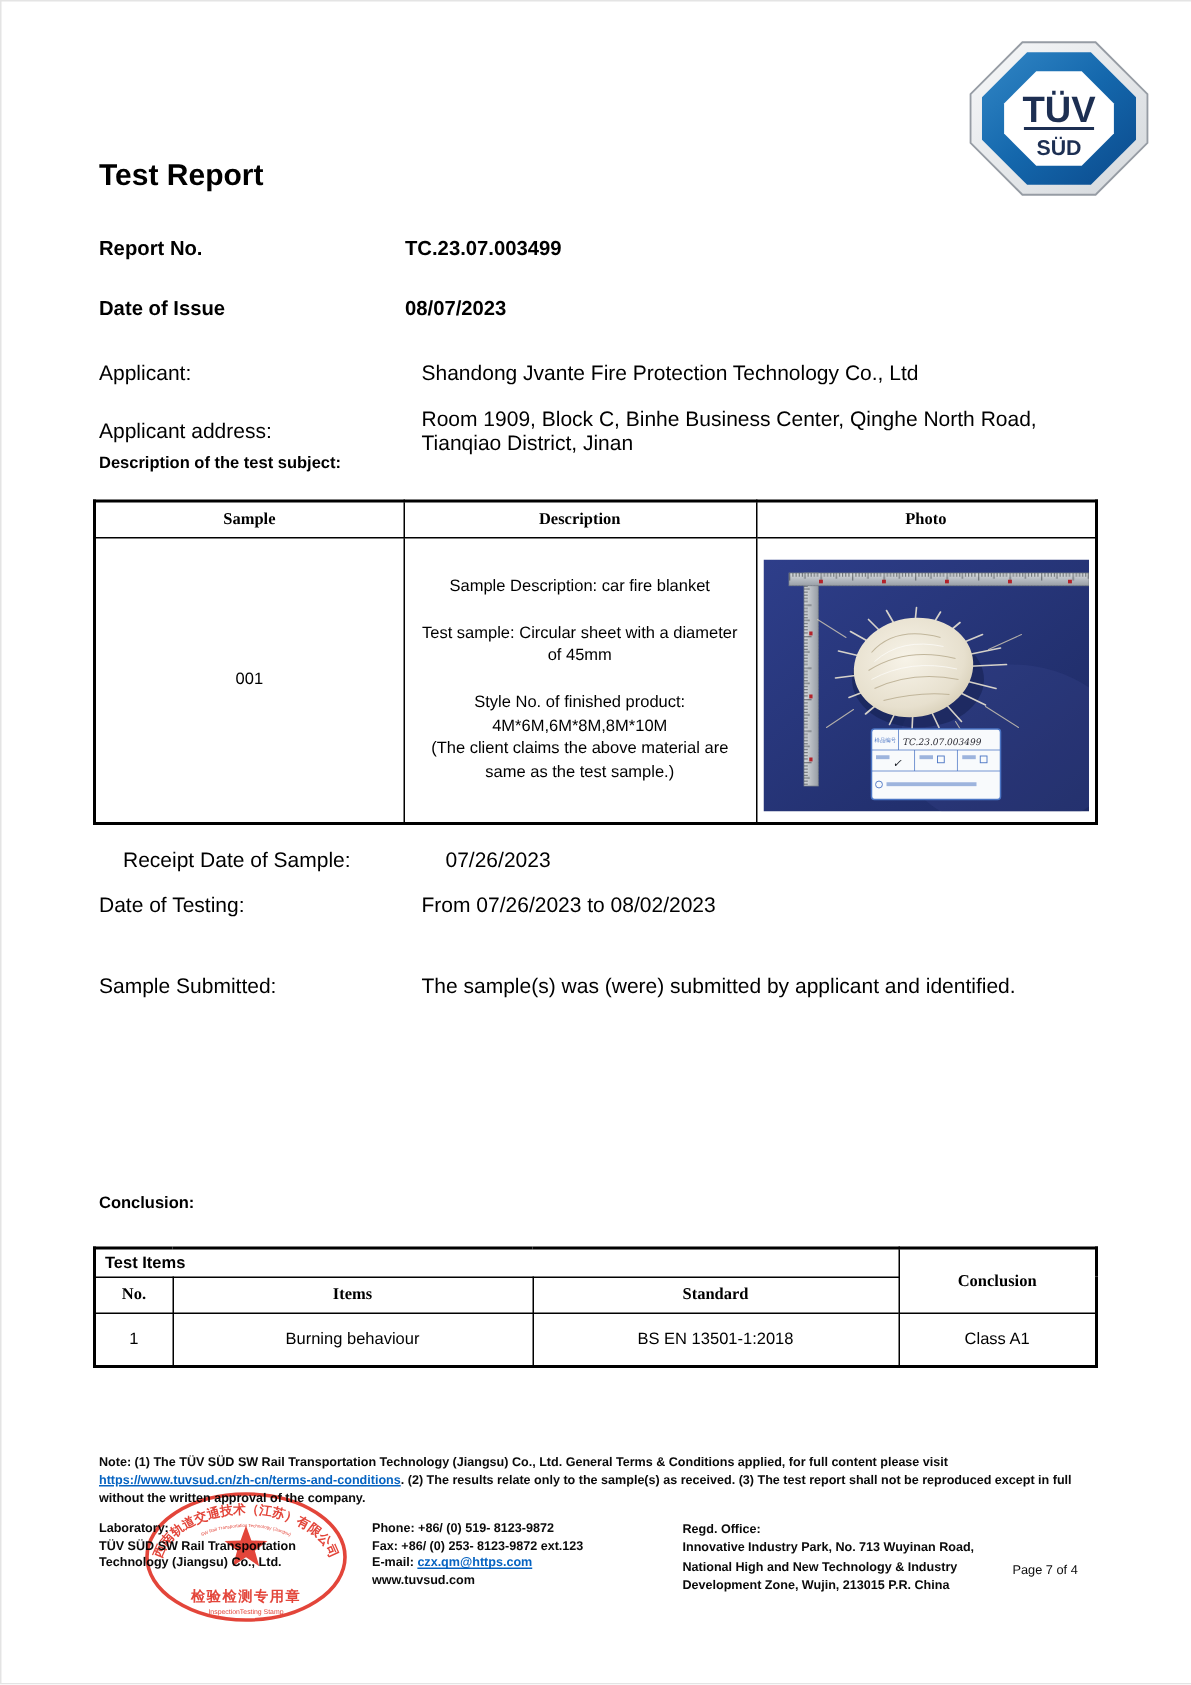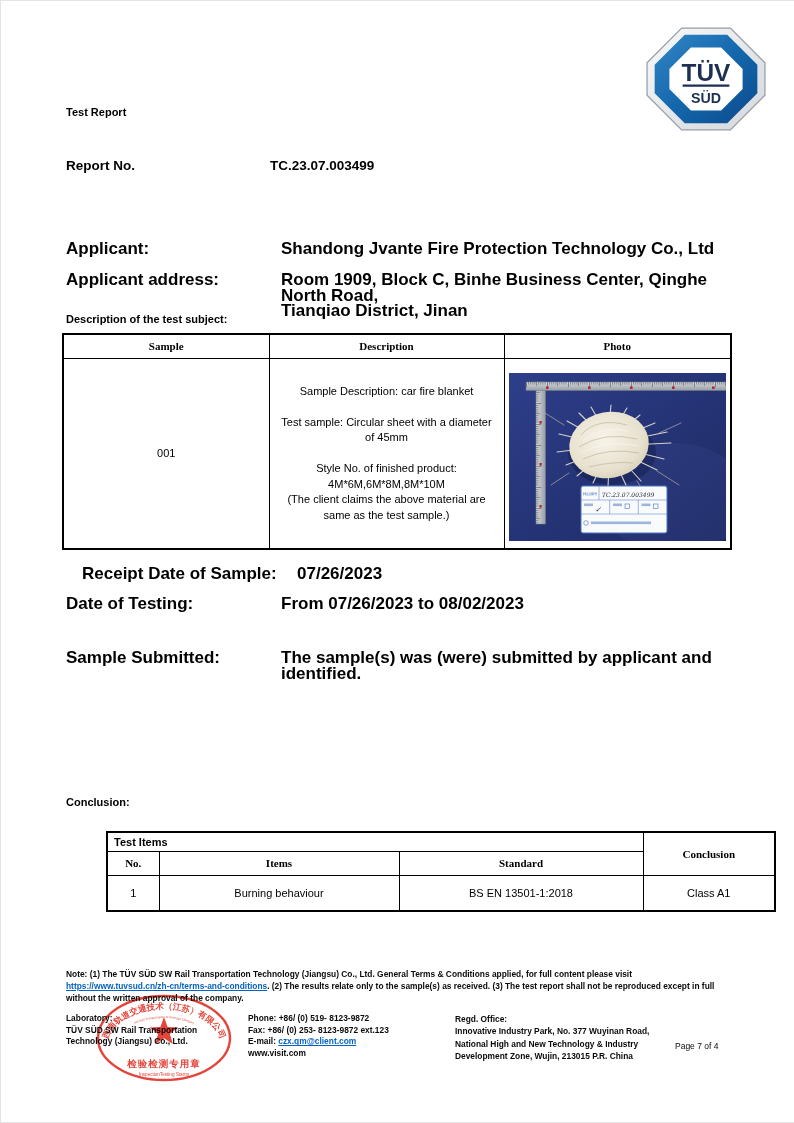--- a/index.html
+++ b/index.html
@@ -1,39 +1,39 @@
 <!DOCTYPE html>
 <html><head>
 <meta charset="utf-8">
 <title>Test Report</title>
 <style>
   html,body{margin:0;padding:0;background:#ffffff;}
   .page{position:relative;width:794px;height:1123px;background:#fff;overflow:hidden;
         font-family:"Liberation Sans",sans-serif;color:#000;
         box-shadow:inset 0 0 0 1px #e4e4e4;padding-left:16px;}
   .abs{position:absolute;}
-  .title{left:66px;top:106px;font-size:11px;font-weight:bold;}
+  .title{left:66px;top:106px;font-size:20px;font-weight:bold;}
   .kv{position:absolute;left:66px;display:flex;align-items:flex-start;}
   .kv .k{flex:0 0 auto;}
   .kv-big{font-size:13.5px;font-weight:bold;}
   .kv-big .k{width:204px;}
-  .kv-info{font-size:17px;font-weight:bold;line-height:15.5px;}
+  .kv-info{font-size:14px;font-weight:normal;line-height:15.5px;align-items:center;}
   .kv-info .k{width:215px;}
   .kv-info .v{width:470px;}
   .preline{white-space:pre-line;}
   .sec-head{position:absolute;left:66px;font-size:11px;font-weight:bold;}
   .tbl{position:absolute;left:62px;border-collapse:collapse;table-layout:fixed;
        font-size:11px;border:2px solid #000;}
   .tbl th,.tbl td{border:1px solid #000;text-align:center;vertical-align:middle;padding:0;}
   .tbl th{font-weight:bold;font-family:Liberation Serif, serif;}
   #sample-tbl{top:333px;width:668px;}
   #sample-tbl .hrow{height:24px;}
   #sample-tbl .brow{height:191px;}
   #sample-tbl .desc{line-height:15.5px;padding:0 6px;}
-  #conc-tbl{top:831px;width:668px;margin-left:44px;}
+  #conc-tbl{top:831px;width:668px;}
   #conc-tbl .r1{height:19px;}
   #conc-tbl .r2{height:24px;}
   #conc-tbl .r3{height:36px;}
   #conc-tbl .group{text-align:left;padding-left:6px;font-weight:bold;}
   .photo-wrap{margin:7px auto 0 auto;display:block;width:217px;height:168px;}
   .note{position:absolute;left:66px;top:961px;width:663px;font-size:8.4px;
         font-weight:bold;line-height:11.6px;color:#0a0a0a;}
   a.lnk{color:#0563c1;text-decoration:underline;cursor:pointer;}
   .fcol{position:absolute;font-size:8.4px;font-weight:bold;line-height:11.7px;color:#0a0a0a;}
   #f-lab{left:66px;top:1013px;}
@@ -69,31 +69,35 @@
     <line x1="37" y1="58.5" x2="83" y2="58.5" stroke="#1d2f52" stroke-width="2"></line>
     <text x="60" y="76" text-anchor="middle" font-size="14" font-weight="bold" fill="#1d2f52">SÜD</text>
   </svg>
 
   <div class="abs title">Test Report</div>
 
   <div class="kv kv-big" style="top:158px;">
     <span class="k">Report No.</span>
     <span class="v">TC.23.07.003499</span>
   </div>
+  <div class="kv kv-big" style="top:198px;">
+    <span class="k">Date of Issue</span>
+    <span class="v">08/07/2023</span>
+  </div>
 
   <div class="kv kv-info" style="top:241px;">
     <span class="k">Applicant:</span>
     <span class="v">Shandong Jvante Fire Protection Technology Co., Ltd</span>
   </div>
   <div class="kv kv-info" style="top:272px;">
     <span class="k">Applicant address:</span>
     <span class="v preline">Room 1909, Block C, Binhe Business Center, Qinghe North Road,
 Tianqiao District, Jinan</span>
   </div>
-  <div class="sec-head" style="top:313px;">Description of the test subject:</div>
+  <div class="sec-head" style="top:303px;">Description of the test subject:</div>
 
   <table class="tbl" id="sample-tbl">
     <colgroup>
         <col style="width:206px">
         <col style="width:235px">
         <col style="width:227px">
       </colgroup>
     <tbody>
         <tr class="hrow">
       <th>Sample</th>
@@ -272,26 +276,26 @@
   <p class="note"><span>Note: (1) The TÜV SÜD SW Rail Transportation Technology (Jiangsu) Co., Ltd. General Terms &amp; Conditions applied, for full content please visit </span><a class="lnk">https://www.tuvsud.cn/zh-cn/terms-and-conditions</a><span>. (2) The results relate only to the sample(s) as received. (3) The test report shall not be reproduced except in full without the written approval of the company.</span></p>
 
   <div class="fcol" id="f-lab">
     <div>Laboratory:</div>
     <div>TÜV SÜD SW Rail Transportation</div>
     <div>Technology (Jiangsu) Co., Ltd.</div>
   </div>
   <div class="fcol" id="f-contact">
     <div>Phone: +86/ (0) 519- 8123-9872</div>
     <div>Fax: +86/ (0) 253- 8123-9872 ext.123</div>
-    <div><span>E-mail: </span><a class="lnk">czx.qm@client.com</a></div>
-    <div>www.visit.com</div>
+    <div><span>E-mail: </span><a class="lnk">czx.qm@https.com</a></div>
+    <div>www.tuvsud.com</div>
   </div>
   <div class="fcol" id="f-regd">
     <div>Regd. Office:</div>
-    <div>Innovative Industry Park, No. 377 Wuyinan Road,</div>
+    <div>Innovative Industry Park, No. 713 Wuyinan Road,</div>
     <div>National High and New Technology &amp; Industry</div>
     <div>Development Zone, Wujin, 213015 P.R. China</div>
   </div>
   <div class="fcol" id="f-page">Page 7 of 4</div>
 
   <svg class="stamp" viewBox="0 0 176 114">
     <defs>
       <path id="arcCN" d="M30 62 A57 36 0 0 1 144 62" fill="none"></path>
       <path id="arcEN" d="M42 60 A45 25 0 0 1 132 60" fill="none"></path>
     </defs>

